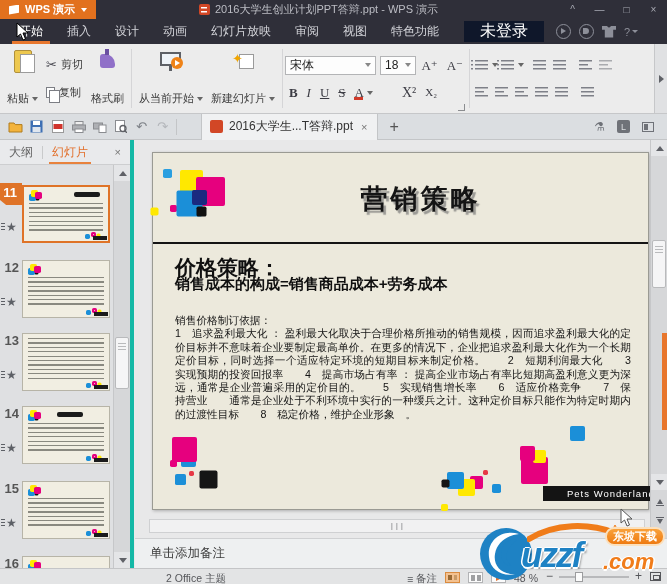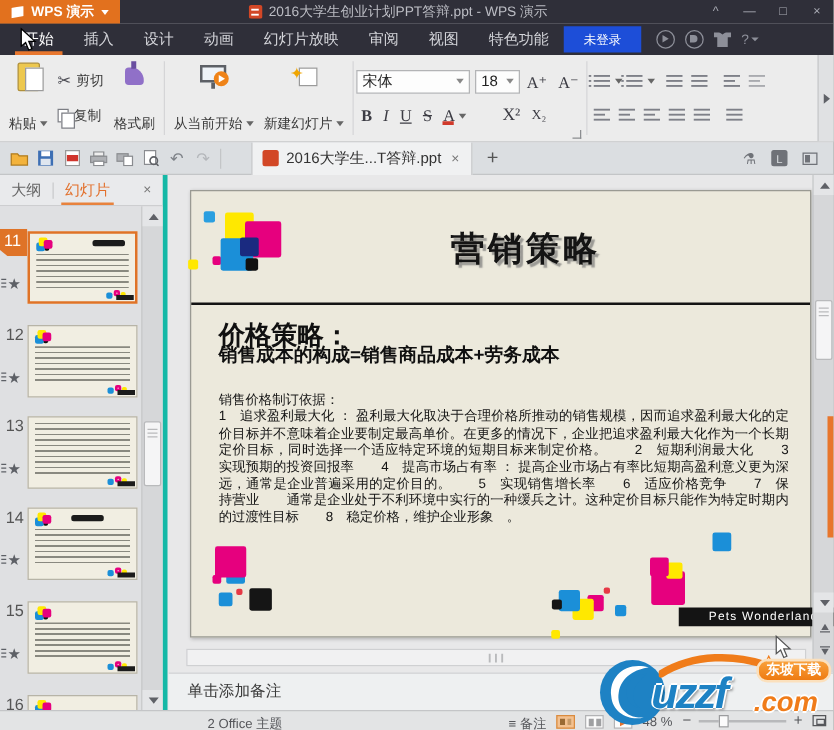--- a/index.html
+++ b/index.html
@@ -19,21 +19,21 @@
            background-image:linear-gradient(#fff,#fff),linear-gradient(#fff,#fff);
            background-size:6px 1.5px,6px 1.5px;background-position:2.5px 3px,2.5px 6.5px;background-repeat:no-repeat;}
   .wctrls{margin-left:auto;display:flex;}
   .wc{width:27px;height:19px;color:#a9abb4;font-size:10px;display:flex;align-items:center;justify-content:center;}
 
   
   .tabsrow{position:absolute;top:19px;left:0;right:0;height:25px;background:#2f2f39;display:flex;align-items:stretch;padding-left:7px;}
   .rtab{color:#d4d5da;font-size:12px;padding:0 12px;display:flex;align-items:center;position:relative;white-space:nowrap;}
   .rtab.active{color:#fff;}
   .rtab.active::after{content:"";position:absolute;left:5px;right:5px;bottom:0;height:3px;background:#e8772e;}
-  .login{align-self:center;margin-left:0;background:#1d4ed8;color:#fff;font-size:10px;height:21px;padding:0 16px;
+  .login{align-self:center;margin-left:13px;background:#0f172a;color:#fff;font-size:16px;height:21px;padding:0 16px;
          display:flex;align-items:center;white-space:nowrap;}
   .ticons{display:flex;align-items:center;gap:8px;margin-left:12px;color:#8d8f99;}
   .tic{width:15px;height:15px;border:1.5px solid #8d8f99;border-radius:50%;position:relative;}
   .tic.play::after{content:"";position:absolute;left:4px;top:3px;border-left:5px solid #8d8f99;
                    border-top:3px solid transparent;border-bottom:3px solid transparent;}
   .tic.d::after{content:"";position:absolute;left:3px;top:3px;width:6px;height:6px;border-radius:0 6px 6px 0;background:#8d8f99;}
   .shirt{width:14px;height:12px;background:#8d8f99;clip-path:polygon(0 0,30% 0,50% 18%,70% 0,100% 0,100% 35%,80% 35%,80% 100%,20% 100%,20% 35%,0 35%);}
   .help{font-size:11px;color:#8d8f99;display:flex;align-items:center;gap:2px;}
   .caret-dn2{width:0;height:0;border-left:3px solid transparent;border-right:3px solid transparent;border-top:3px solid #8d8f99;}
 
@@ -106,21 +106,21 @@
 
   
   .leftpanel{position:absolute;top:140px;left:0;width:134px;bottom:16px;background:#e2e3e5;border-right:4px solid #14b8a6;
              display:flex;flex-direction:column;}
   .ptabs{height:25px;display:flex;align-items:center;font-size:12px;color:#666;border-bottom:1px solid #cdced0;background:#e9eaec;flex:0 0 auto;}
   .ptab{padding:0 9px;height:100%;display:flex;align-items:center;position:relative;}
   .ptab.active{color:#e2702c;}
   .ptab.active::after{content:"";position:absolute;left:6px;right:6px;bottom:0;height:2px;background:#e8823d;}
   .pdiv{width:1px;height:13px;background:#c9cacb;}
   .pclose{margin-left:auto;padding-right:9px;color:#777;font-size:11px;}
-  .thumbs{flex:1;position:relative;overflow:hidden;background:#dfe0e2;}
+  .thumbs{flex:1;position:relative;overflow:hidden;background:#dfe0e2;font-weight:bold;}
   .titem{position:absolute;left:0;width:112px;}
   .tnum{position:absolute;left:0;top:0;width:19px;text-align:right;font-size:13px;color:#555;}
   .tnum.sel{left:-2px;top:-2px;width:24px;height:22px;background:#df7327;color:#fff;text-align:center;line-height:20px;
             clip-path:polygon(0 0,100% 0,100% 100%,34% 100%,0 70%);}
   .tstar{position:absolute;left:1px;top:36px;color:#5d6066;font-size:12px;line-height:1;display:flex;align-items:center;}
   .tstar::before{content:"";width:4px;height:8px;margin-right:1px;background:
         linear-gradient(#5d6066,#5d6066) 0 0/4px 1px no-repeat,
         linear-gradient(#5d6066,#5d6066) 0 3px/4px 1px no-repeat,
         linear-gradient(#5d6066,#5d6066) 0 6px/4px 1px no-repeat;}
   .mini{position:absolute;left:22px;top:0;width:88px;height:58px;background:#f1eee2;border:1px solid #b7b4a7;}

